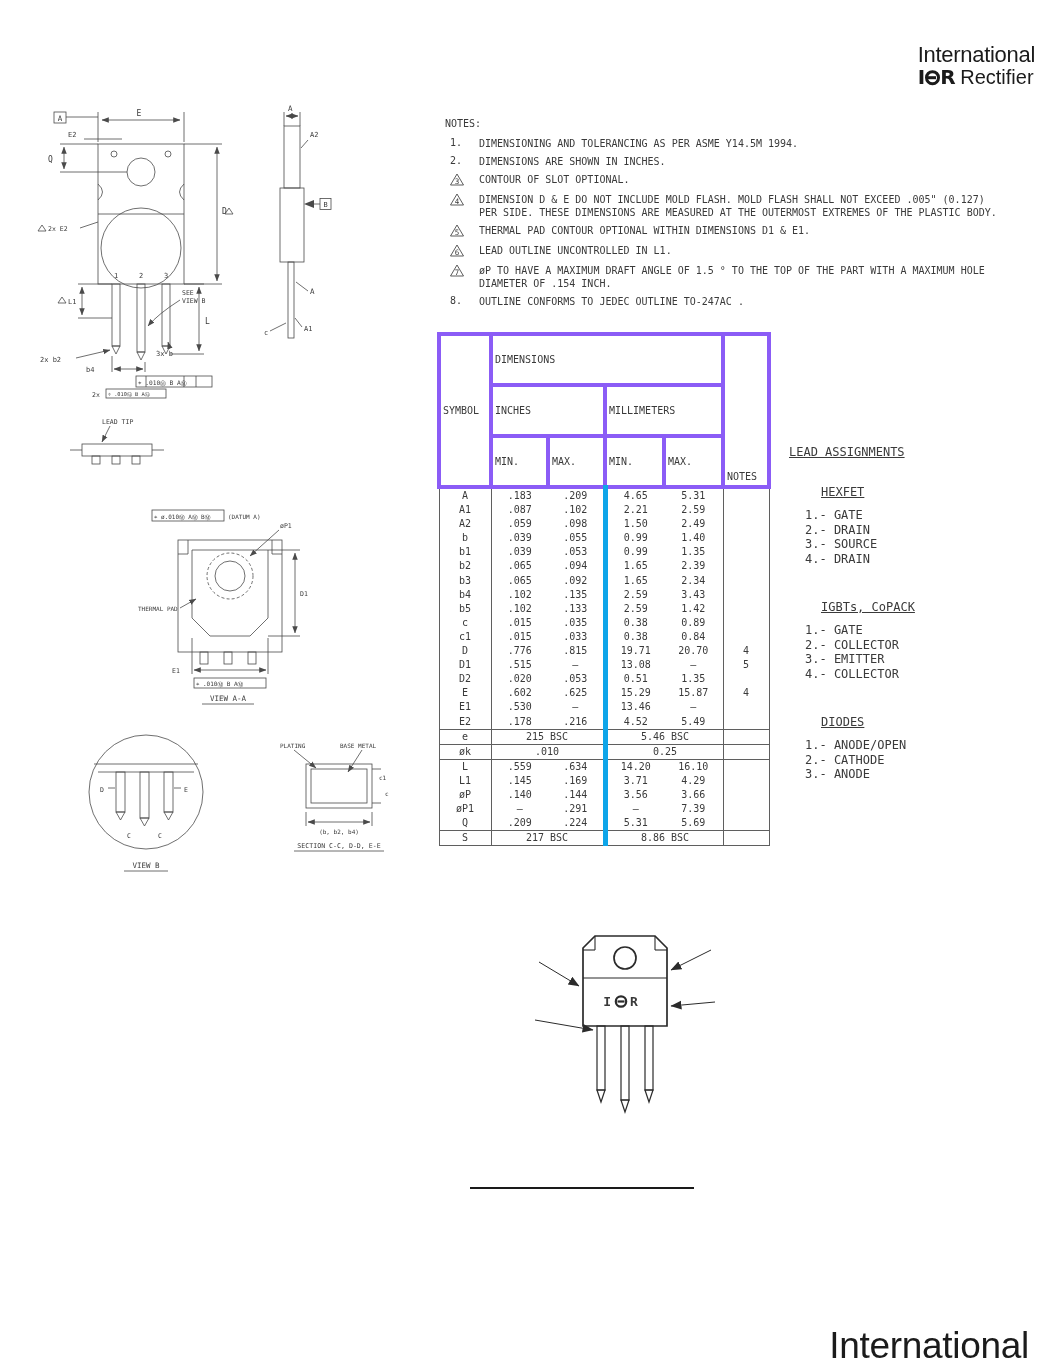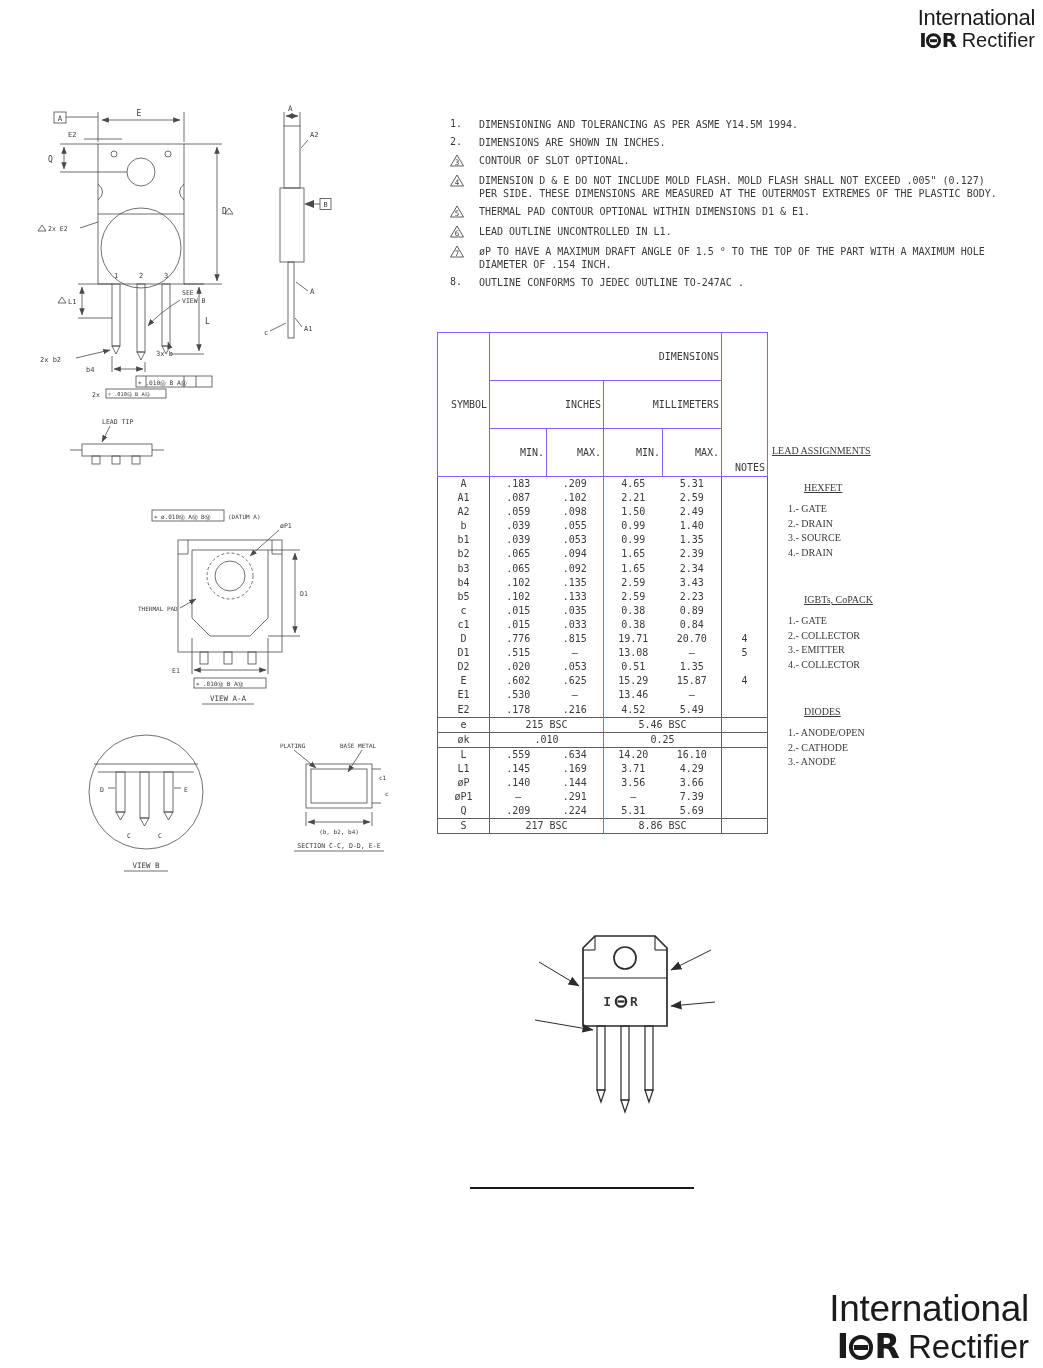--- a/index.html
+++ b/index.html
@@ -9,21 +9,21 @@
     font-family:"DejaVu Sans Mono","DejaVu Sans",monospace;
     color:#3a3a3a; overflow:hidden;
   }
   .abs { position:absolute; }
   svg { overflow:visible; display:block; }
   svg text { font-family:"DejaVu Sans Mono","DejaVu Sans",monospace; fill:#3a3a3a; }
   .dwg line, .dwg rect, .dwg circle, .dwg path, .dwg polygon { stroke:#4a4a4a; fill:none; stroke-width:0.8; }
   .dwg .filled { fill:#4a4a4a; stroke:none; }
 
   
-  .logo { position:absolute; text-align:right; color:#1b1b1b; }
+  .logo { position:absolute; text-align:left; color:#1b1b1b;margin-top:37px; }
   .logo .intl { font-family:"Liberation Sans",sans-serif; letter-spacing:-0.3px; line-height:1.05; }
   .logo .line2 { font-family:"Liberation Sans",sans-serif; line-height:1.1; white-space:nowrap; }
   .ior { font-family:"DejaVu Sans",sans-serif; font-weight:bold; letter-spacing:-1px; }
   .ior-o { display:inline-block; width:0.74em; height:0.74em; border:0.15em solid #1b1b1b; border-radius:50%;
            position:relative; margin:0 0.03em; transform:translateY(0.06em); }
   .ior-o::after { content:""; position:absolute; left:0.03em; right:0.03em; top:50%; margin-top:-0.075em;
                   height:0.15em; background:#1b1b1b; }
   #header-logo { top:6px; right:8px; }
   #header-logo .intl { font-size:22px; }
   #header-logo .line2 { font-size:20px; }
@@ -35,31 +35,31 @@
   #notes { left:445px; top:118px; width:575px; font-size:10px; }
   #notes .heading { margin-bottom:8px; }
   .note-row { display:flex; margin-bottom:5px; }
   .note-num { width:34px; flex:0 0 34px; padding-left:5px; }
   .note-num svg { display:inline-block; }
   .note-text { width:528px; line-height:13px; }
 
   
   #dims-wrap { left:437px; top:332px; }
   #dims-table { border-collapse:collapse; table-layout:fixed; width:330px; font-size:10px; border:1px solid #5f5f5f; }
-  #dims-table th { font-weight:normal; border:1px solid #8b5cf6; padding:18px 2px; text-align:right; }
+  #dims-table th { font-weight:normal; border:4px solid #8b5cf6; padding:18px 2px; text-align:left; }
   #dims-table th.th-notes { vertical-align:bottom; padding-bottom:3px; }
   #dims-table td { text-align:center; padding:1px 2px; line-height:12.1px; }
   #dims-table .c-sym   { border-right:1px solid #5f5f5f; }
   #dims-table .c-note  { border-left:1px solid #5f5f5f; }
-  #dims-table .c-mmfirst { border-left:1px solid #0ea5e9; }
+  #dims-table .c-mmfirst { border-left:5px solid #0ea5e9; }
   #dims-table tr.box-top td { border-top:1px solid #5f5f5f; }
   #dims-table tr.box-bottom td { border-bottom:1px solid #5f5f5f; }
 
   
-  #leads { left:772px; top:445px; width:180px; font-size:10px;font-family:Liberation Serif, serif; }
+  #leads { left:789px; top:445px; width:180px; font-size:12px; }
   #leads .heading { text-decoration:underline; }
   .lead-group { margin:34px 0 0 0; }
   .lead-group:first-of-type { margin-top:26px; }
   .lead-title { margin:0 0 9px 32px; text-decoration:underline; }
   .lead-item { margin-left:16px; line-height:14.5px; }
 
   .rule { position:absolute; background:#1a1a1a; }
 </style>
 </head>
 <body>
@@ -305,20 +305,21 @@
   <text x="105" y="58" font-size="6">c</text>
   <line x1="26" y1="74" x2="26" y2="88"></line>
   <line x1="92" y1="74" x2="92" y2="88"></line>
   <line x1="28" y1="84" x2="90" y2="84" marker-start="url(#arr)" marker-end="url(#arr)"></line>
   <text x="59" y="96" font-size="6" text-anchor="middle">(b, b2, b4)</text>
   <text x="59" y="110" font-size="6.6" text-anchor="middle">SECTION C-C, D-D, E-E</text>
   <line x1="14" y1="113" x2="104" y2="113"></line>
 </svg>
 
 <div class="abs" id="notes">
+  <div class="heading">NOTES:</div>
   <div id="notes-list">
       <div class="note-row">
         <span class="note-num">1.</span>
         <span class="note-text">DIMENSIONING AND TOLERANCING AS PER ASME Y14.5M 1994.</span>
       </div>
       <div class="note-row">
         <span class="note-num">2.</span>
         <span class="note-text">DIMENSIONS ARE SHOWN IN INCHES.</span>
       </div>
       <div class="note-row">
@@ -453,21 +454,21 @@
           <td>.135</td>
           <td class="c-mmfirst">2.59</td>
           <td>3.43</td>
           <td class="c-note"></td>
         </tr>
         <tr>
           <td class="c-sym">b5</td>
           <td>.102</td>
           <td>.133</td>
           <td class="c-mmfirst">2.59</td>
-          <td>2.23</td>
+          <td>1.42</td>
           <td class="c-note"></td>
         </tr>
         <tr>
           <td class="c-sym">c</td>
           <td>.015</td>
           <td>.035</td>
           <td class="c-mmfirst">0.38</td>
           <td>0.89</td>
           <td class="c-note"></td>
         </tr>

